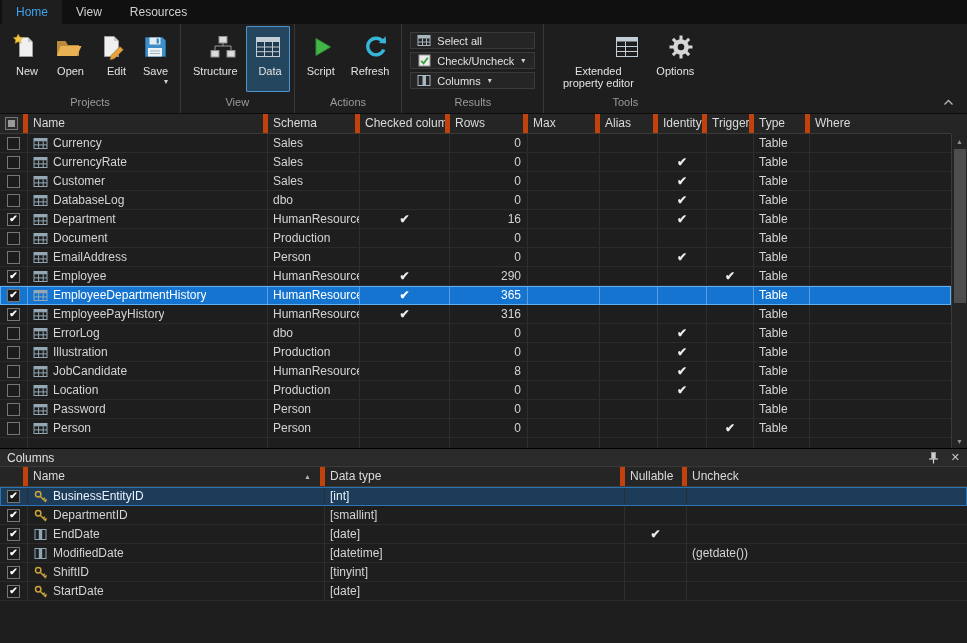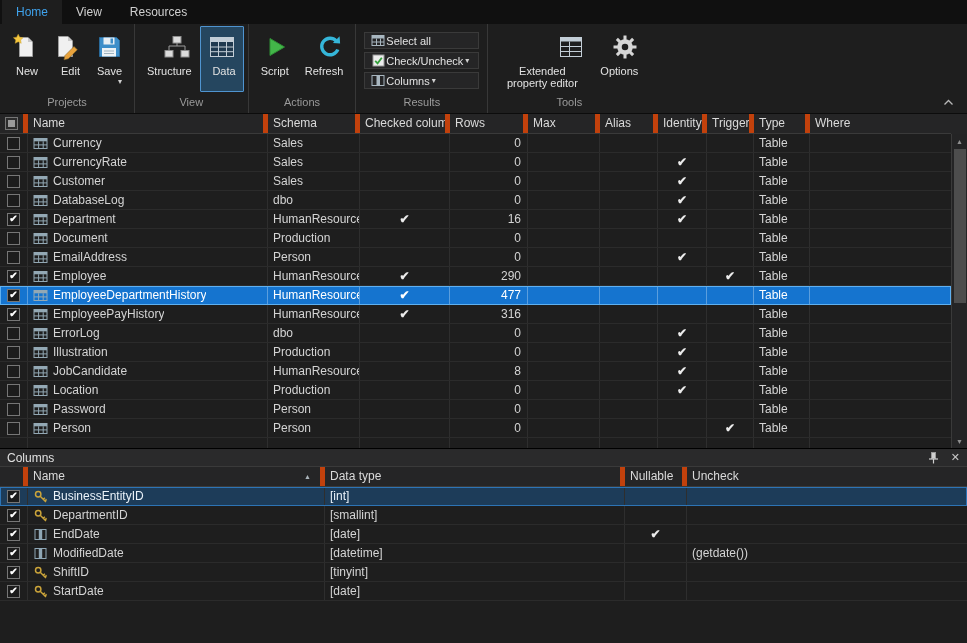--- a/index.html
+++ b/index.html
@@ -19,21 +19,21 @@
   .rbuttons{display:flex;align-items:stretch;height:66px}
   .rbtn{display:flex;flex-direction:column;align-items:flex-end;padding:5px 7px 0;min-width:42px;border:1px solid transparent;border-radius:1px;cursor:pointer}
   .rbtn .ric{height:30px;display:flex;align-items:center;justify-content:center}
   .rbtn .ric svg{display:block}
   .rlabel{font-size:11px;color:#e2e2e2;margin-top:3px;white-space:nowrap;line-height:12px;text-align:center}
   .rlabel.two{white-space:normal;width:84px}
   .caret{font-size:8px;color:#d0d0d0;line-height:8px;margin-top:1px}
   .rbtn.active{background:#25465f;border-color:#4f94d0}
   .rgroup-label{height:20px;line-height:20px;text-align:center;color:#9b9b9b;font-size:11px}
   .rstack{display:flex;flex-direction:column;gap:3px;padding:6px 4px 0;height:66px}
-  .sbtn{display:flex;align-items:center;height:17px;padding:0 9px 0 5px;border:1px solid #3a3a3a;background:#252526;font-size:11px;color:#e2e2e2;cursor:pointer;white-space:nowrap}
+  .sbtn{display:flex;align-items:center;gap:5px;height:17px;padding:0 9px 0 5px;border:1px solid #3a3a3a;background:#252526;font-size:11px;color:#e2e2e2;cursor:pointer;white-space:nowrap}
   .scaret{font-size:8px;color:#d0d0d0;margin-left:2px}
   .sic{display:inline-flex;width:16px;justify-content:center}
   .sic svg{display:block}
   .collapse{position:absolute;right:10px;bottom:5px;width:18px;height:14px;display:flex;align-items:center;justify-content:center;cursor:pointer}
 
   
   .grid-header{display:grid;height:20px;background:#252526;border-bottom:1px solid #3a3a3a;font-size:12px;color:#dadada}
   .gh{line-height:19px;padding:0 5px;border-right:5px solid #c2410c;overflow:hidden;white-space:nowrap;display:flex;align-items:center}
   .gh:last-child{border-right:none}
   .gh.center{justify-content:center;padding:0}
@@ -98,20 +98,29 @@
             <svg width="26" height="28" viewBox="0 0 26 28">
                 <path d="M7.5 4.5 h8.5 l4.5 4.5 v14.5 h-13 z" fill="#f0f0f0" stroke="#9e9e9e"></path>
                 <path d="M16 4.5 v4.5 h4.5 z" fill="#c9c9c9"></path>
                 <path d="M6.2 1.2 l1.5 3 3.3 .5 -2.4 2.3 .6 3.3 -3 -1.6 -3 1.6 .6 -3.3 -2.4 -2.3 3.3 -.5 z" fill="#f6c73e" stroke="#caa02c" stroke-width="0.5"></path>
               </svg>
           </span>
           <span class="rlabel">New</span>
         </div>
         <div class="rbtn">
           <span class="ric">
+            <svg width="30" height="28" viewBox="0 0 30 28">
+                <path d="M3 8 v15 h22 v-11 h-11 l-2.5 -4 z" fill="#b98a3e"></path>
+                <path d="M6.5 13 h21 l-4.5 10 h-20 z" fill="#eab153"></path>
+              </svg>
+          </span>
+          <span class="rlabel">Open</span>
+        </div>
+        <div class="rbtn">
+          <span class="ric">
             <svg width="26" height="28" viewBox="0 0 26 28">
                 <path d="M4.5 3.5 h9.5 l4.5 4.5 v15.5 h-14 z" fill="#f0f0f0" stroke="#9e9e9e"></path>
                 <path d="M14 3.5 v4.5 h4.5 z" fill="#c9c9c9"></path>
                 <path d="M11 22.5 l9 -9 3.3 3.3 -9 9 -4.3 1 z" fill="#e8a23c" stroke="#8a6a28" stroke-width="0.6"></path>
               </svg>
           </span>
           <span class="rlabel">Edit</span>
         </div>
         <div class="rbtn">
           <span class="ric">
@@ -494,21 +503,21 @@
                   <rect x="1" y="1.5" width="13" height="2.8" fill="#93a8b4"></rect>
                   <path d="M5.6 4.3 V11.5 M10.2 4.3 V11.5 M1 7.9 H14" stroke="#93a8b4" fill="none"></path>
                 </svg>
               </span>
               <span class="lbl">EmployeeDepartmentHistory</span>
             </div>
             <div class="gc">HumanResources</div>
             <div class="gc center">
               <span class="mark">✔</span>
             </div>
-            <div class="gc num">477</div>
+            <div class="gc num">365</div>
             <div class="gc"></div>
             <div class="gc"></div>
             <div class="gc center"></div>
             <div class="gc center"></div>
             <div class="gc">Table</div>
             <div class="gc"></div>
           </div>
           <div class="grid-row main-cols">
             <div class="gc center">
               <span class="cb on">✔</span>

